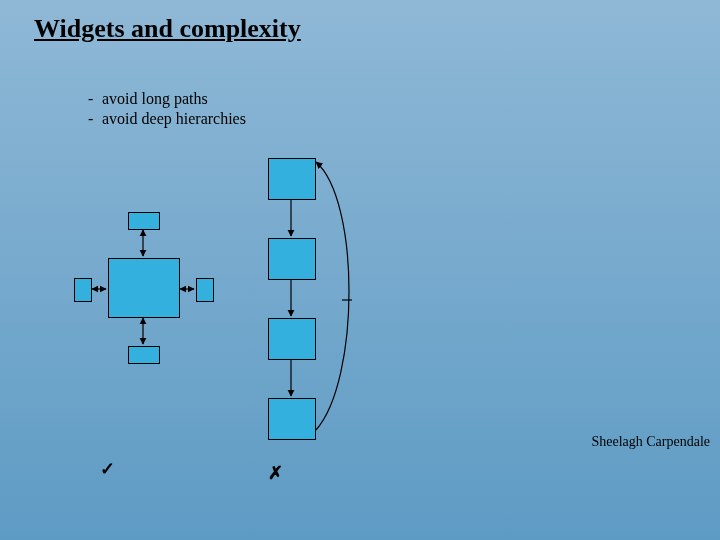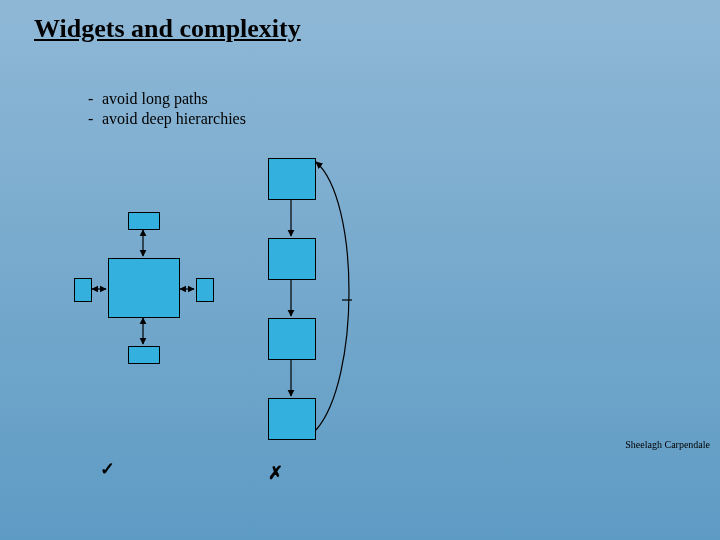--- a/index.html
+++ b/index.html
@@ -50,21 +50,21 @@
   }
   .mark {
     position: absolute;
     font-size: 18px;
     font-weight: bold;
   }
   .author {
     position: absolute;
     right: 10px;
     bottom: 6px;
-    font-size: 10px;
+    font-size: 14px;
   }
   svg { position: absolute; left: 0; top: 0; }
 </style>
 </head>
 <body>
 
 <div class="slide">
 
   <div class="title">Widgets and complexity</div>
 

